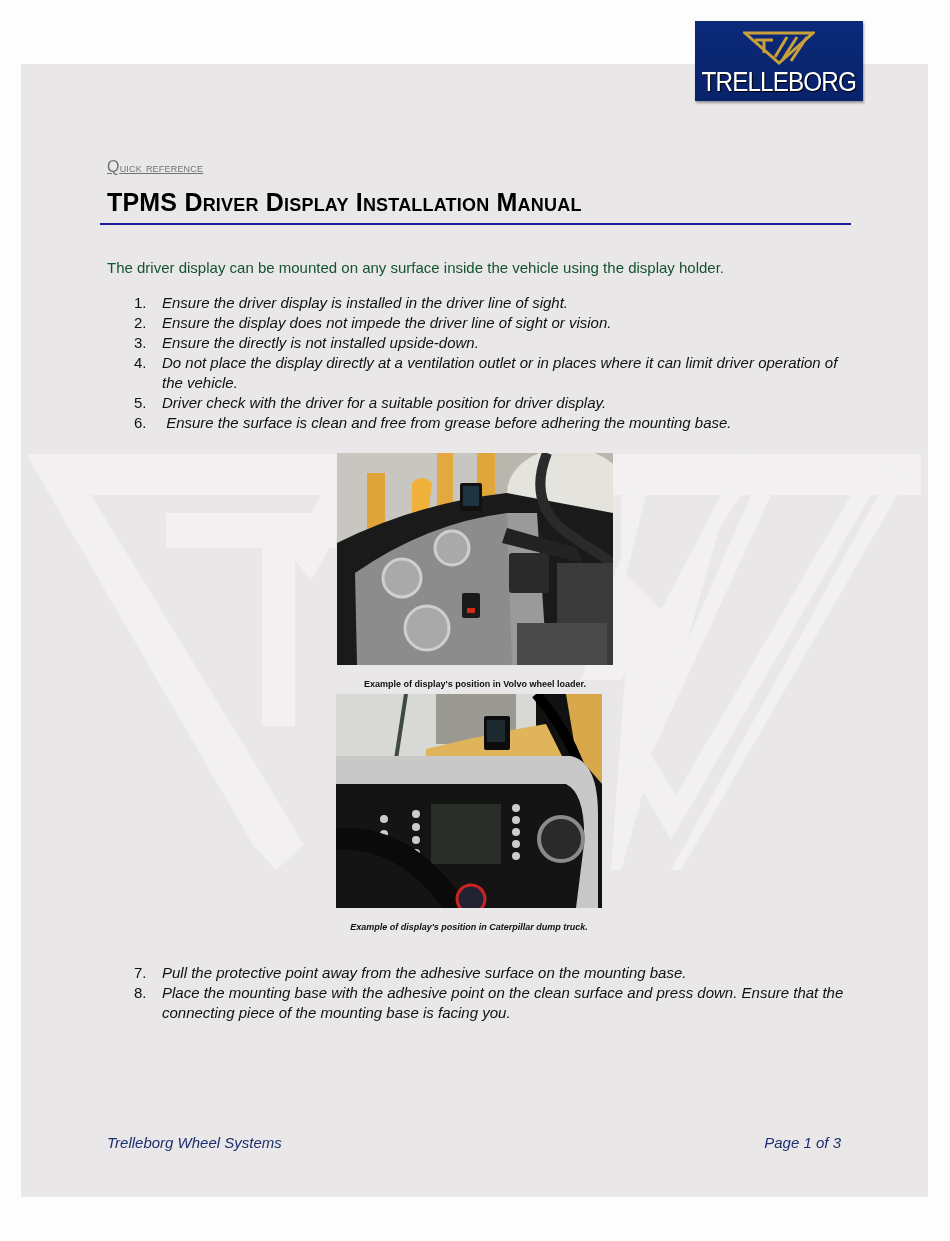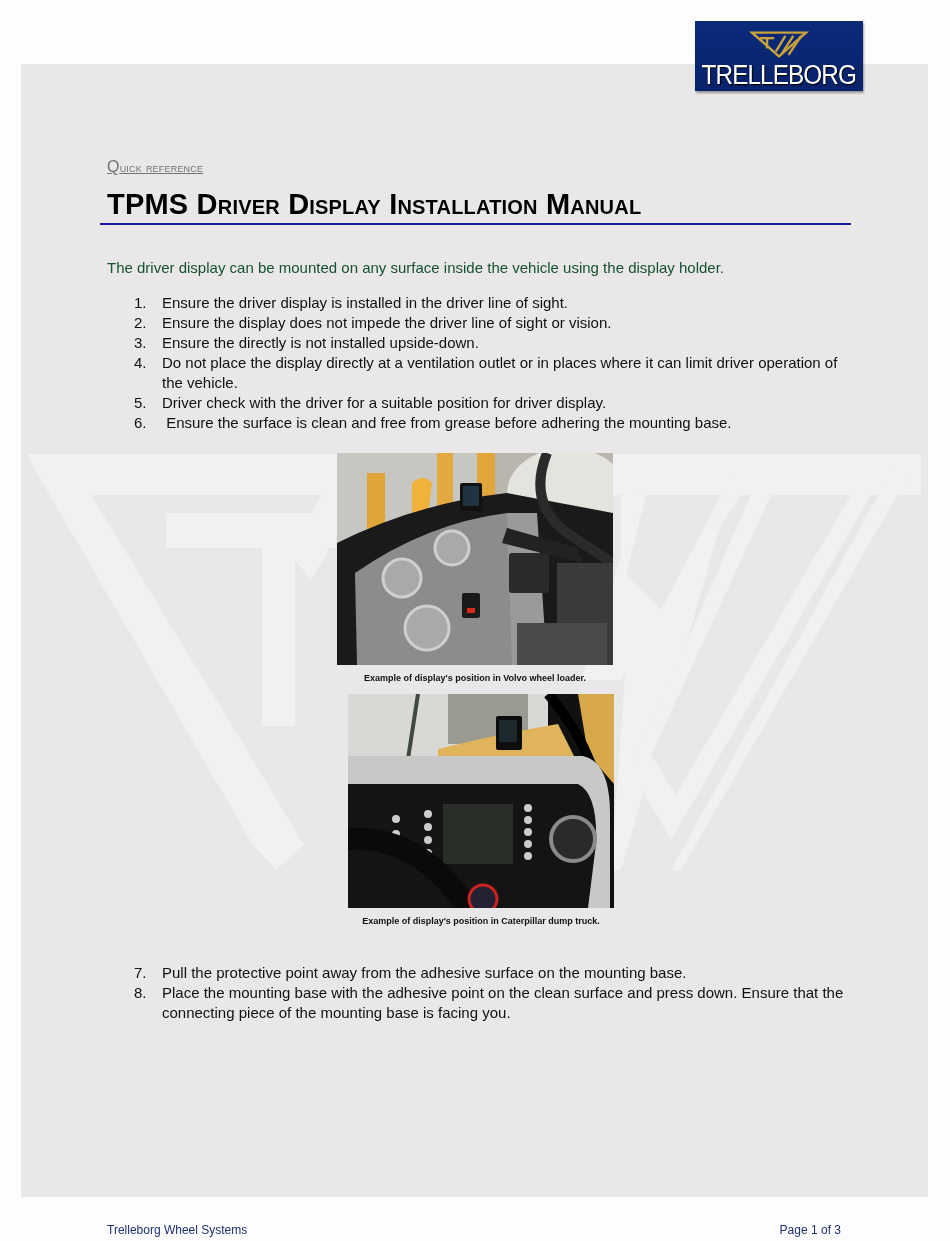--- a/index.html
+++ b/index.html
@@ -8,68 +8,68 @@
       background: #fdfdfd;
       font-family: "Liberation Sans", sans-serif;
       color: #111;
     }
     .page-bg {
       position: absolute; left: 21px; top: 64px; width: 907px; height: 1133px;
       background: #e9e7e8;
     }
     .watermark { position: absolute; left: 21px; top: 440px; width: 907px; height: 450px; }
     .logo {
-      position: absolute; left: 695px; top: 21px; width: 168px; height: 70px;
+      position: absolute; left: 695px; top: 21px; width: 168px; height: 80px;
       background: linear-gradient(#0b2a7a, #08226a);
       box-shadow: 1px 2px 2px rgba(0,0,0,0.35);
       display: flex; flex-direction: column; align-items: center;
     }
     .logo svg { margin-top: 10px; }
     .logo-text {
       color: #fff; font-size: 27px; letter-spacing: -1px; margin-top: 2px;
       font-family: "Liberation Sans", sans-serif; transform: scaleX(0.9);
       text-shadow: 1px 1px 1px #000;
     }
     .subtitle {
       position: absolute; left: 107px; top: 158px;
       color: #737373; font-size: 13.5px; text-decoration: underline;
       font-variant: small-caps; letter-spacing: 0.2px;
     }
     .subtitle .big { font-size: 16px; }
     .title {
       position: absolute; left: 107px; top: 188px;
-      font-size: 29px; font-weight: bold; font-variant: small-caps; color: #000;
+      font-size: 25px; font-weight: bold; font-variant: small-caps; color: #000;
       letter-spacing: 0.2px;
     }
     .title-rule {
       position: absolute; left: 100px; top: 223px; width: 751px; height: 2px;
       background: #1a1a9a;
     }
     .intro {
       position: absolute; left: 107px; top: 259px; font-size: 15px; color: #14532d;
     }
     ol.steps {
       position: absolute; left: 107px; margin: 0; padding: 0; list-style: none;
       font-size: 15px; line-height: 20px; width: 740px;
     }
     ol.steps li { display: flex; }
     ol.steps .num { width: 55px; text-align: right; padding-right: 0; box-sizing: border-box; flex: 0 0 55px; }
     ol.steps .num span { display: inline-block; width: 40px; text-align: left; padding-left: 27px; }
-    ol.steps .txt { flex: 1; }
+    ol.steps .txt { flex: 1; font-style: italic; }
     .steps-a { top: 293px; }
     .steps-b { top: 963px; }
     .figure { position: absolute; text-align: center; }
     .photo { position: relative; overflow: hidden; }
-    .caption { font-size: 9px; font-weight: bold; color: #111; margin-top: 8px; }
+    .caption { font-size: 9px; font-weight: bold; color: #111; margin-top: 14px; }
     .fig1 { left: 337px; top: 453px; width: 276px; }
     .fig1 .photo { width: 276px; height: 212px; background: #6d6d6d; }
-    .fig2 { left: 348px; top: 694px; width: 266px; }
+    .fig2 { left: 336px; top: 694px; width: 266px; font-style: italic; }
     .fig2 .photo { width: 266px; height: 214px; background: #1a1a1a; }
     .footer-left, .footer-right {
-      position: absolute; top: 1223px; font-size: 12px; 
+      position: absolute; top: 1134px; font-size: 15px; font-style: italic;
       color: #1c2f6e;
     }
     .footer-left { left: 107px; }
     .footer-right { right: 109px; margin-left: 35px; }
   </style>
 </head>
 <body>
 
 <div class="page-bg"></div>
 

